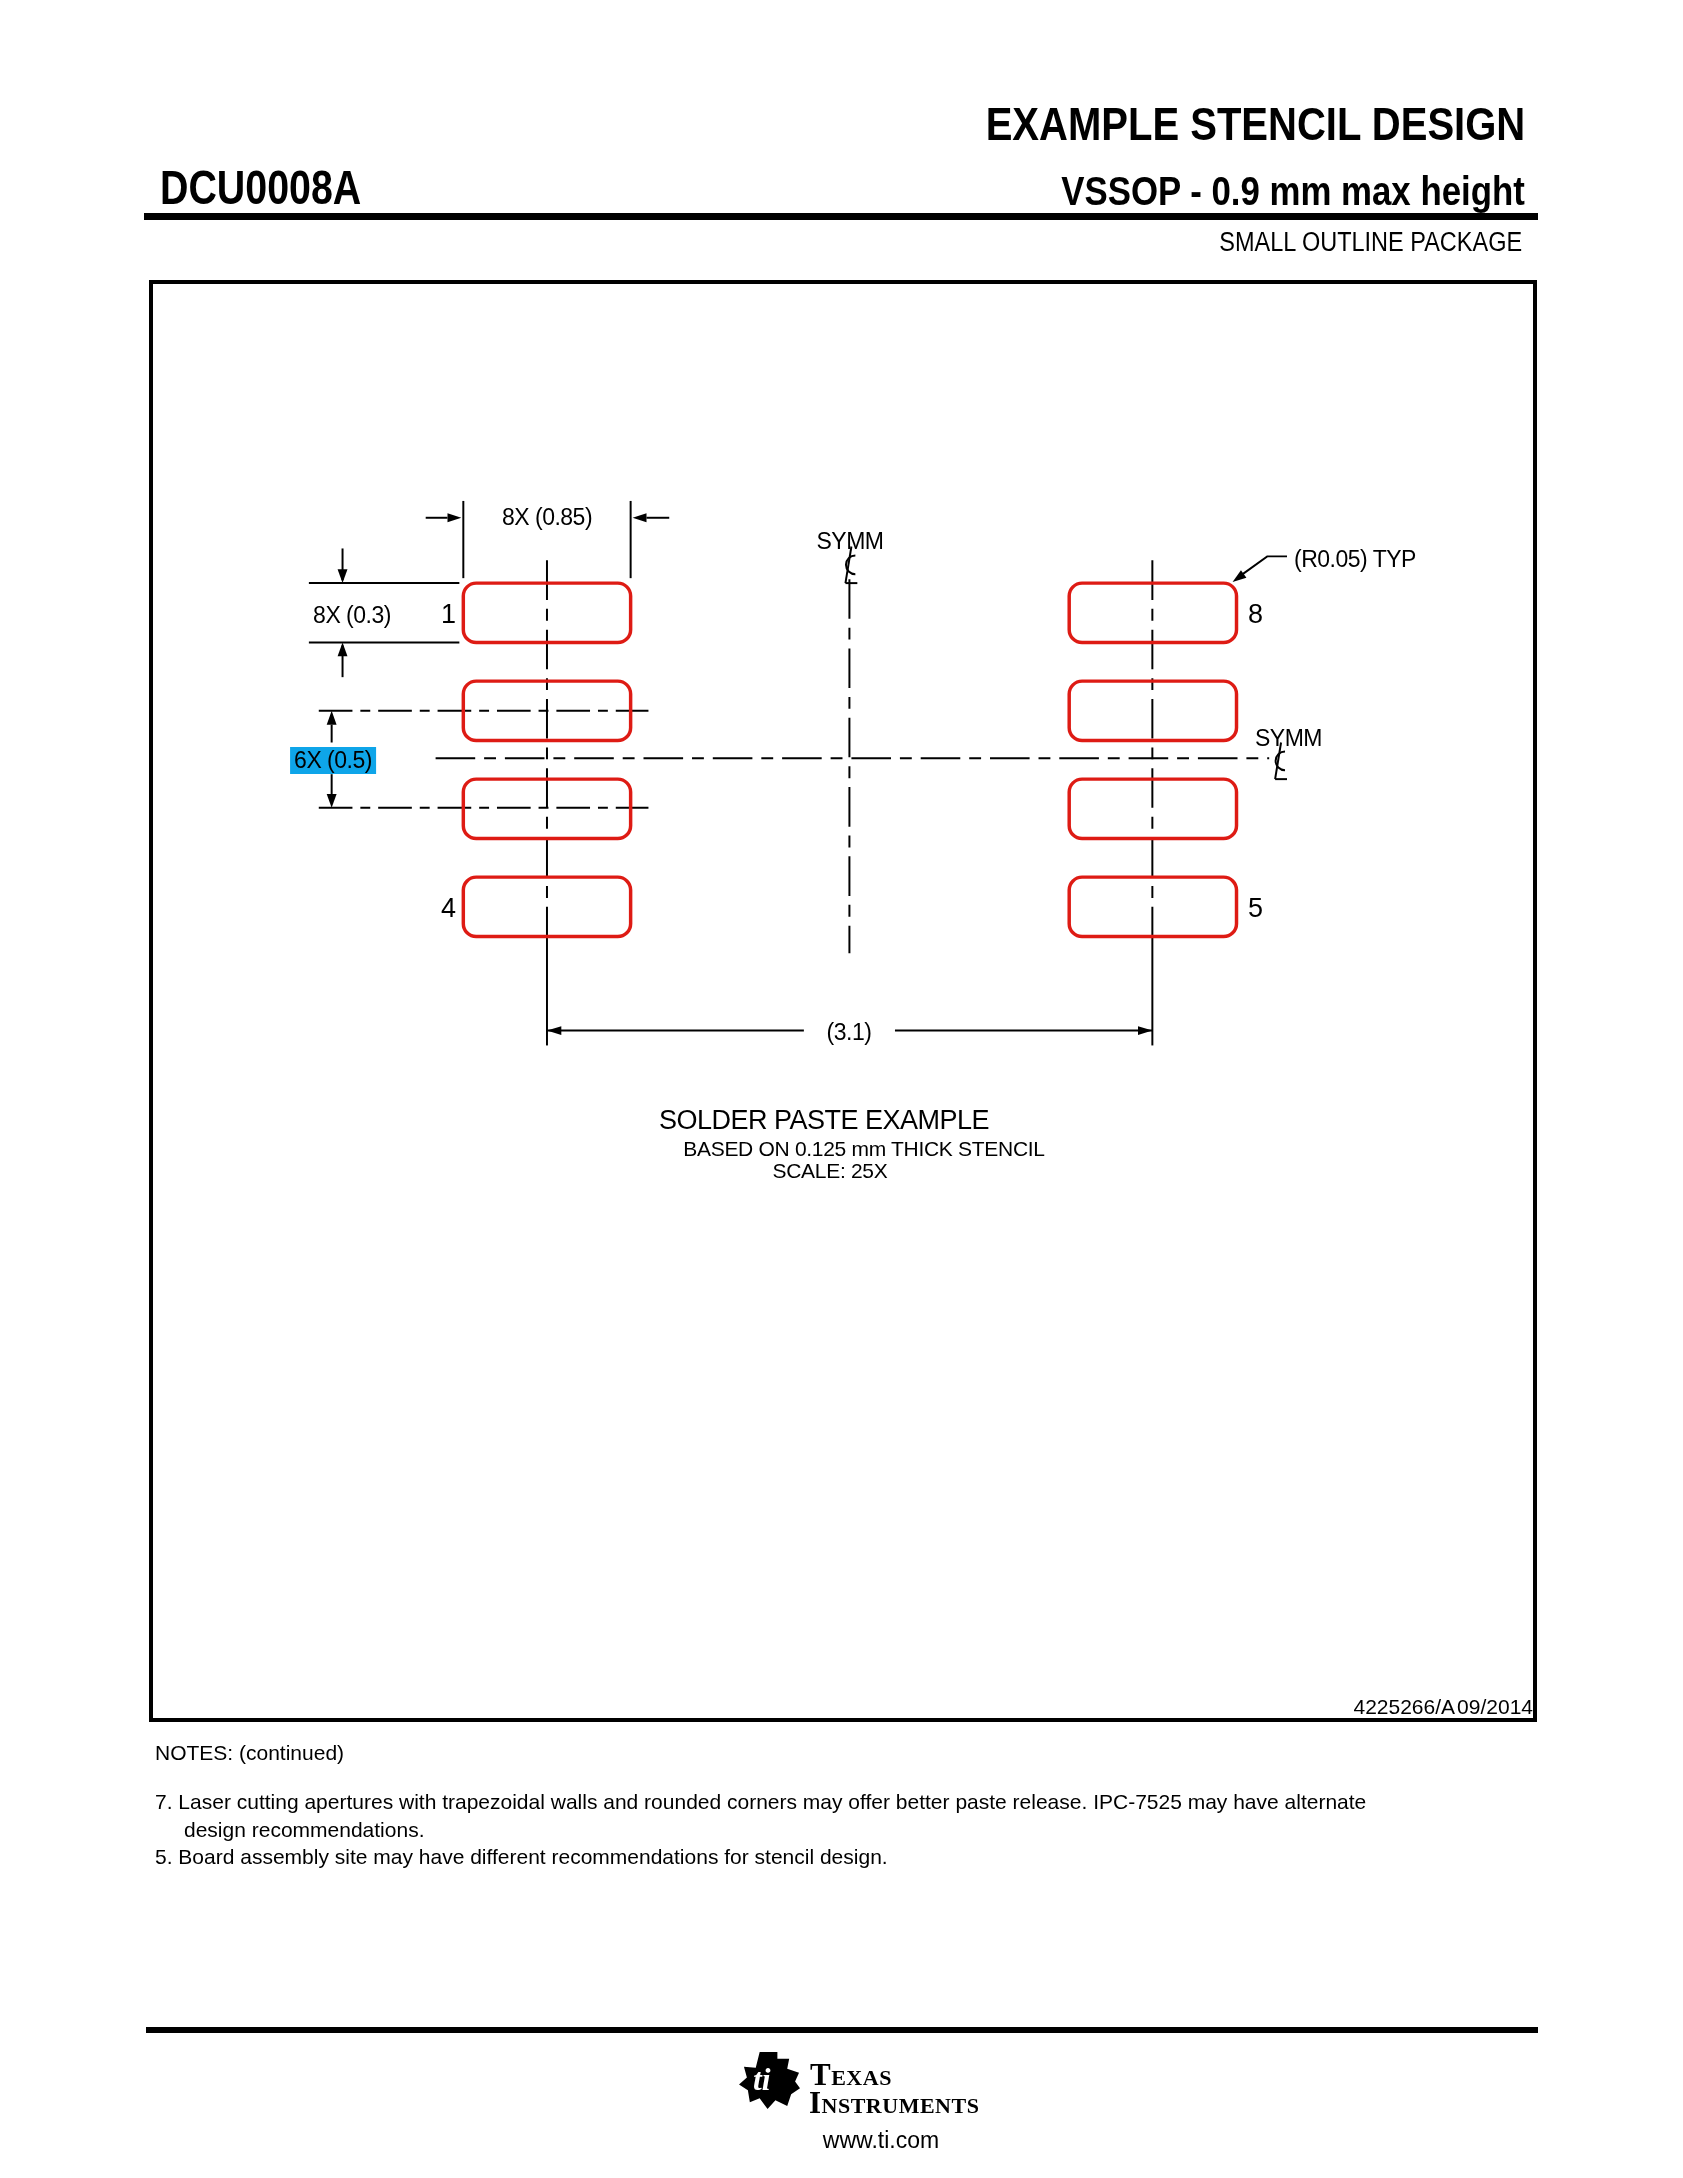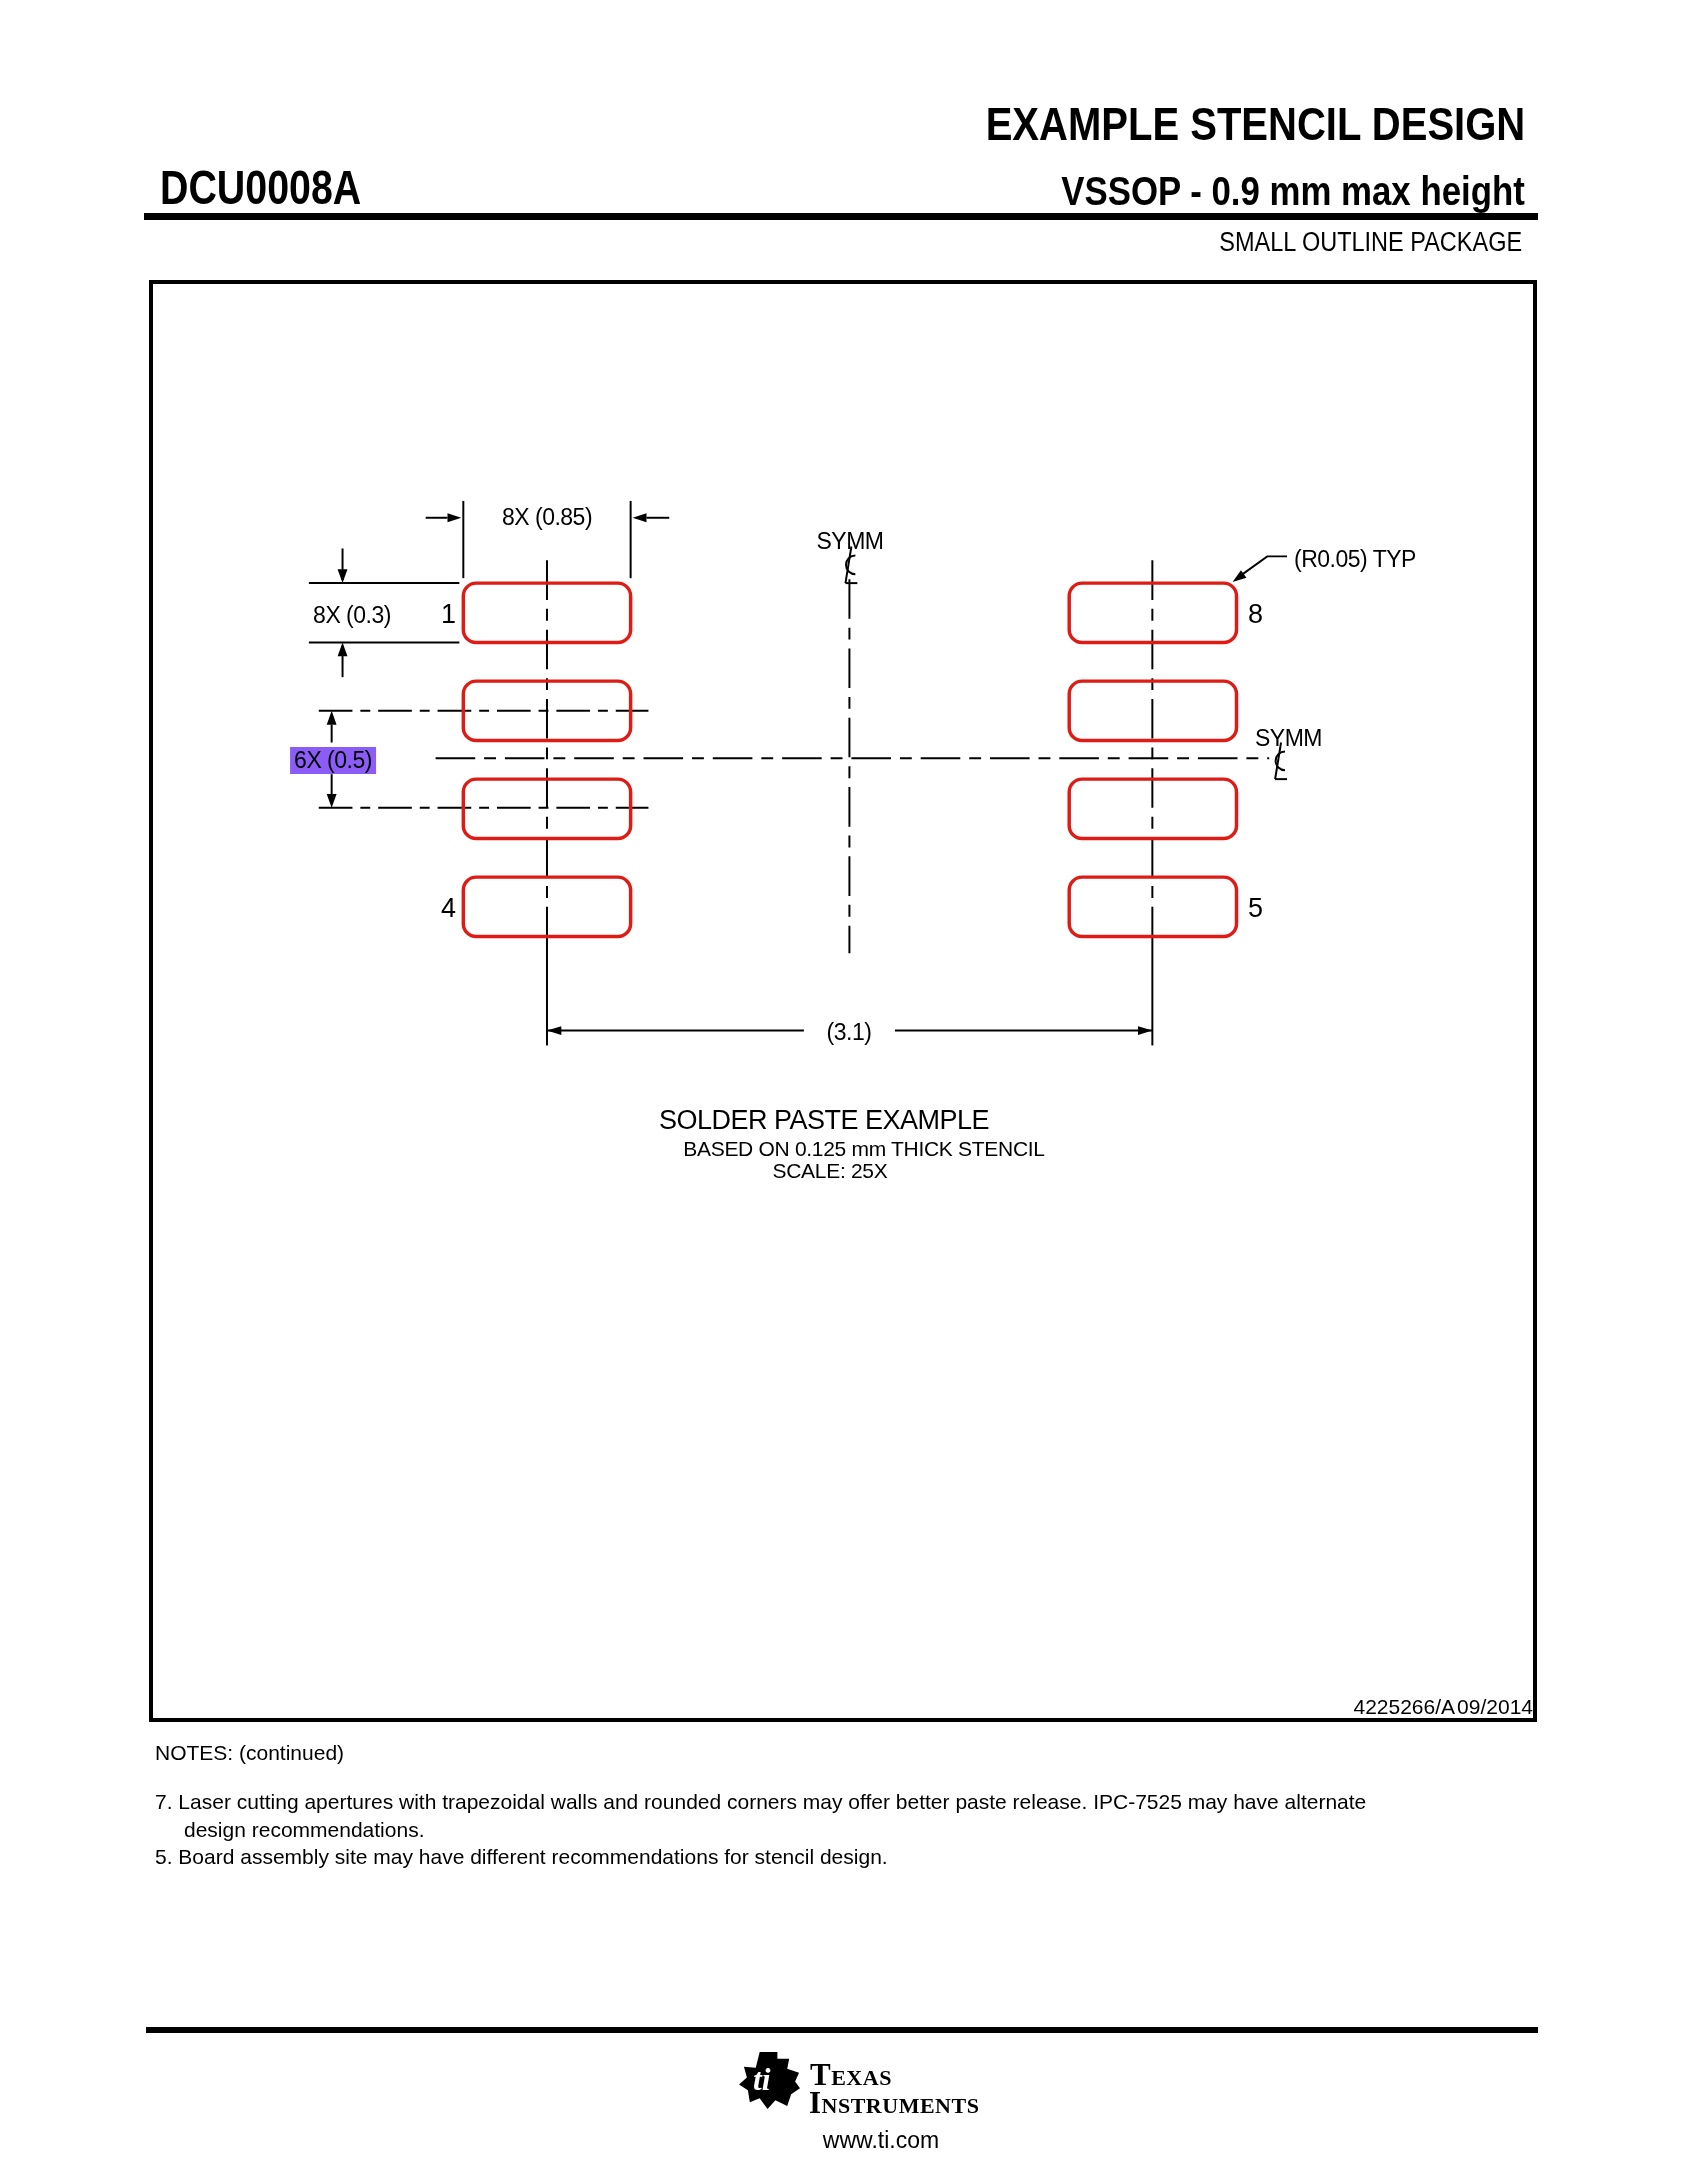--- a/index.html
+++ b/index.html
@@ -112,21 +112,21 @@
       <rect class="pad" x="468" y="886" width="169" height="60" rx="13" stroke="#DE1B14"></rect>
       <rect class="pad" x="1080" y="589" width="169" height="60" rx="13" stroke="#DE1B14"></rect>
       <rect class="pad" x="1080" y="688" width="169" height="60" rx="13" stroke="#DE1B14"></rect>
       <rect class="pad" x="1080" y="787" width="169" height="60" rx="13" stroke="#DE1B14"></rect>
       <rect class="pad" x="1080" y="886" width="169" height="60" rx="13" stroke="#DE1B14"></rect>
     </g>
   </svg>
 
   <div class="abs dwg ctr" style="left:547px;top:504px;">8X (0.85)</div>
   <div class="abs dwg ctr" style="left:352px;top:602px;">8X (0.3)</div>
-  <div class="abs dwg ctr" style="left:333px;top:747px;background:#8b5cf6;padding:0 4px;">6X (0.5)</div>
+  <div class="abs dwg ctr" style="left:333px;top:747px;background:#0ea5e9;padding:0 4px;">6X (0.5)</div>
   <div class="abs dwg ctr" style="left:849px;top:1019px;">(3.1)</div>
   <div class="abs dwg" style="left:1294px;top:546px;">(R0.05) TYP</div>
   <div class="abs dwg ctr" style="left:850px;top:528px;">SYMM</div>
   <div class="abs dwg" style="left:1255px;top:725px;">SYMM</div>
 
   <div class="abs pin" style="left:426px;top:599px;width:30px;text-align:right;">1</div>
   <div class="abs pin" style="left:426px;top:893px;width:30px;text-align:right;">4</div>
   <div class="abs pin" style="left:1248px;top:599px;">8</div>
   <div class="abs pin" style="left:1248px;top:893px;">5</div>
 

